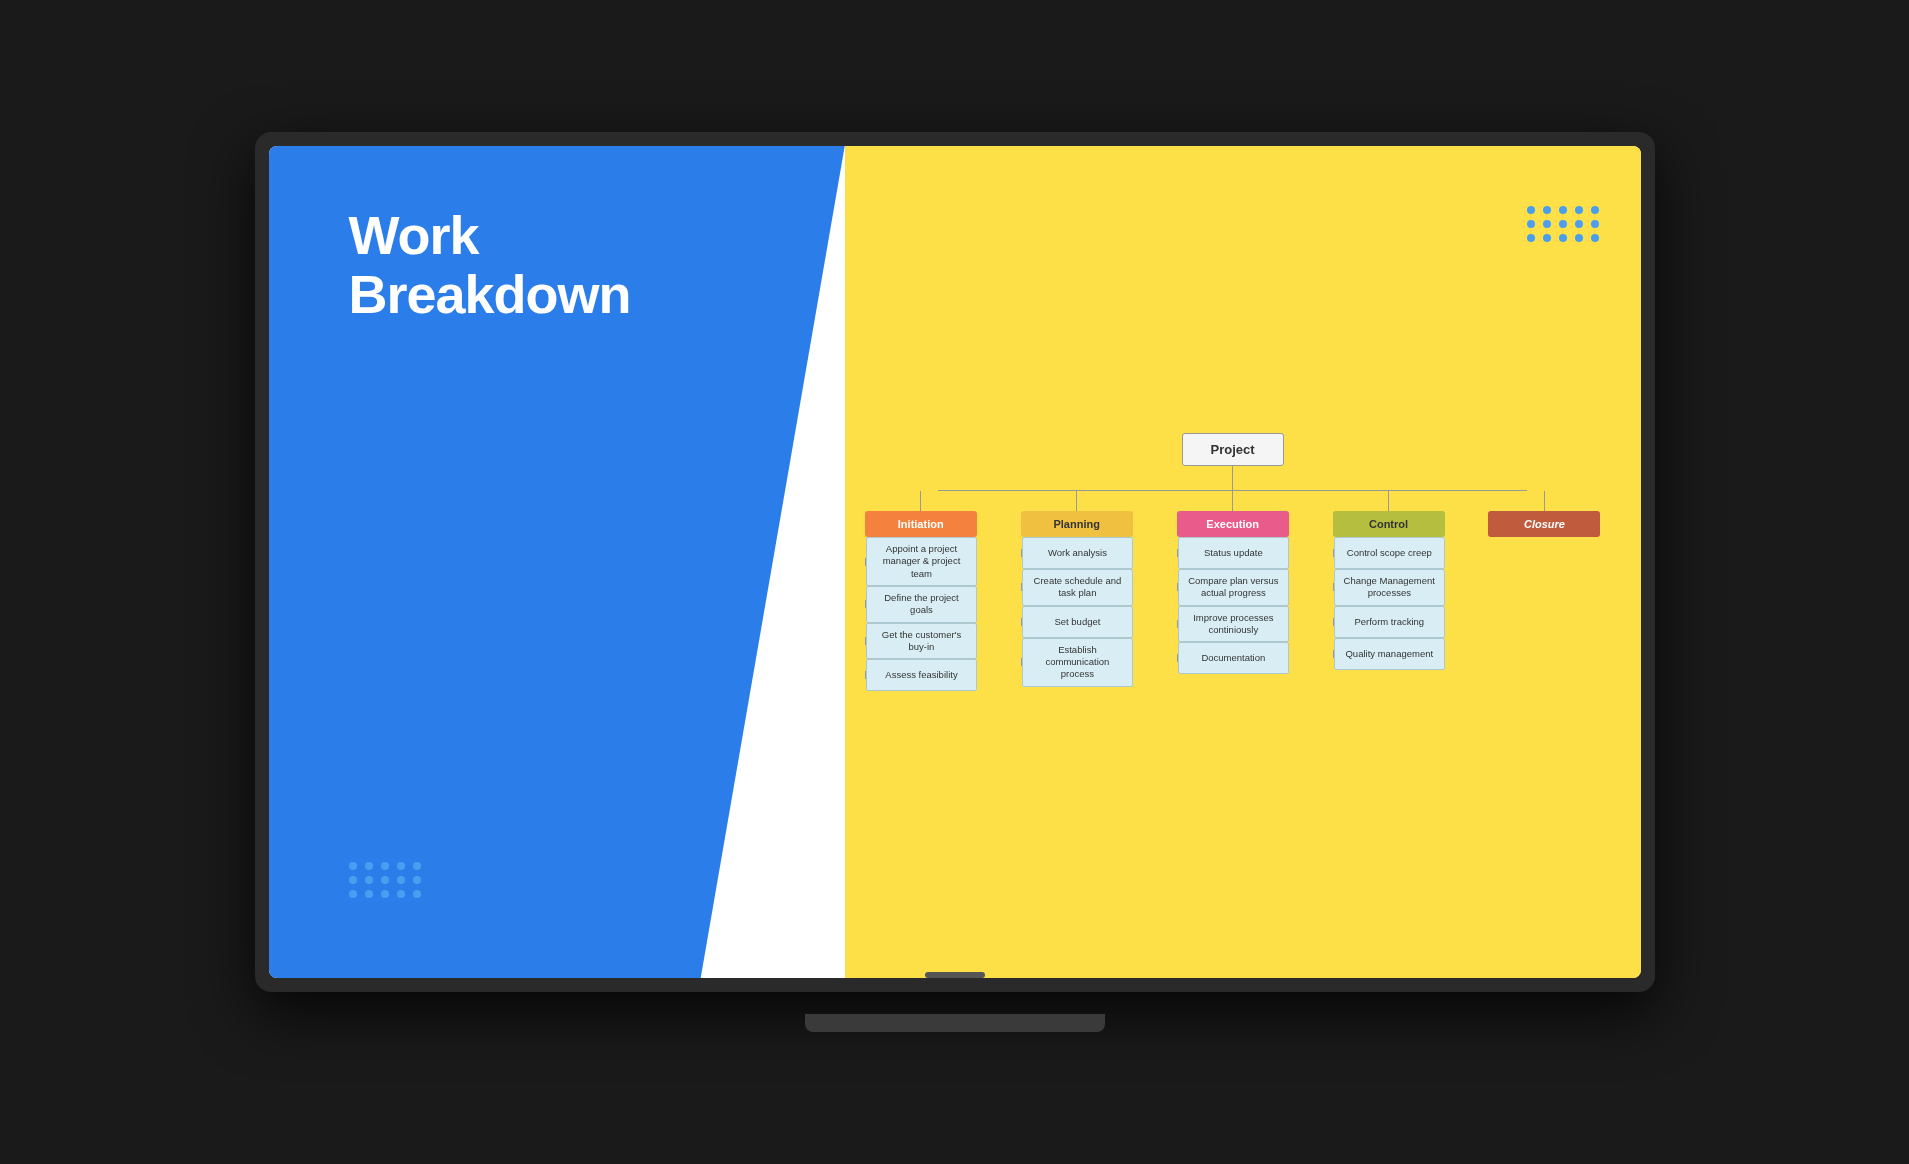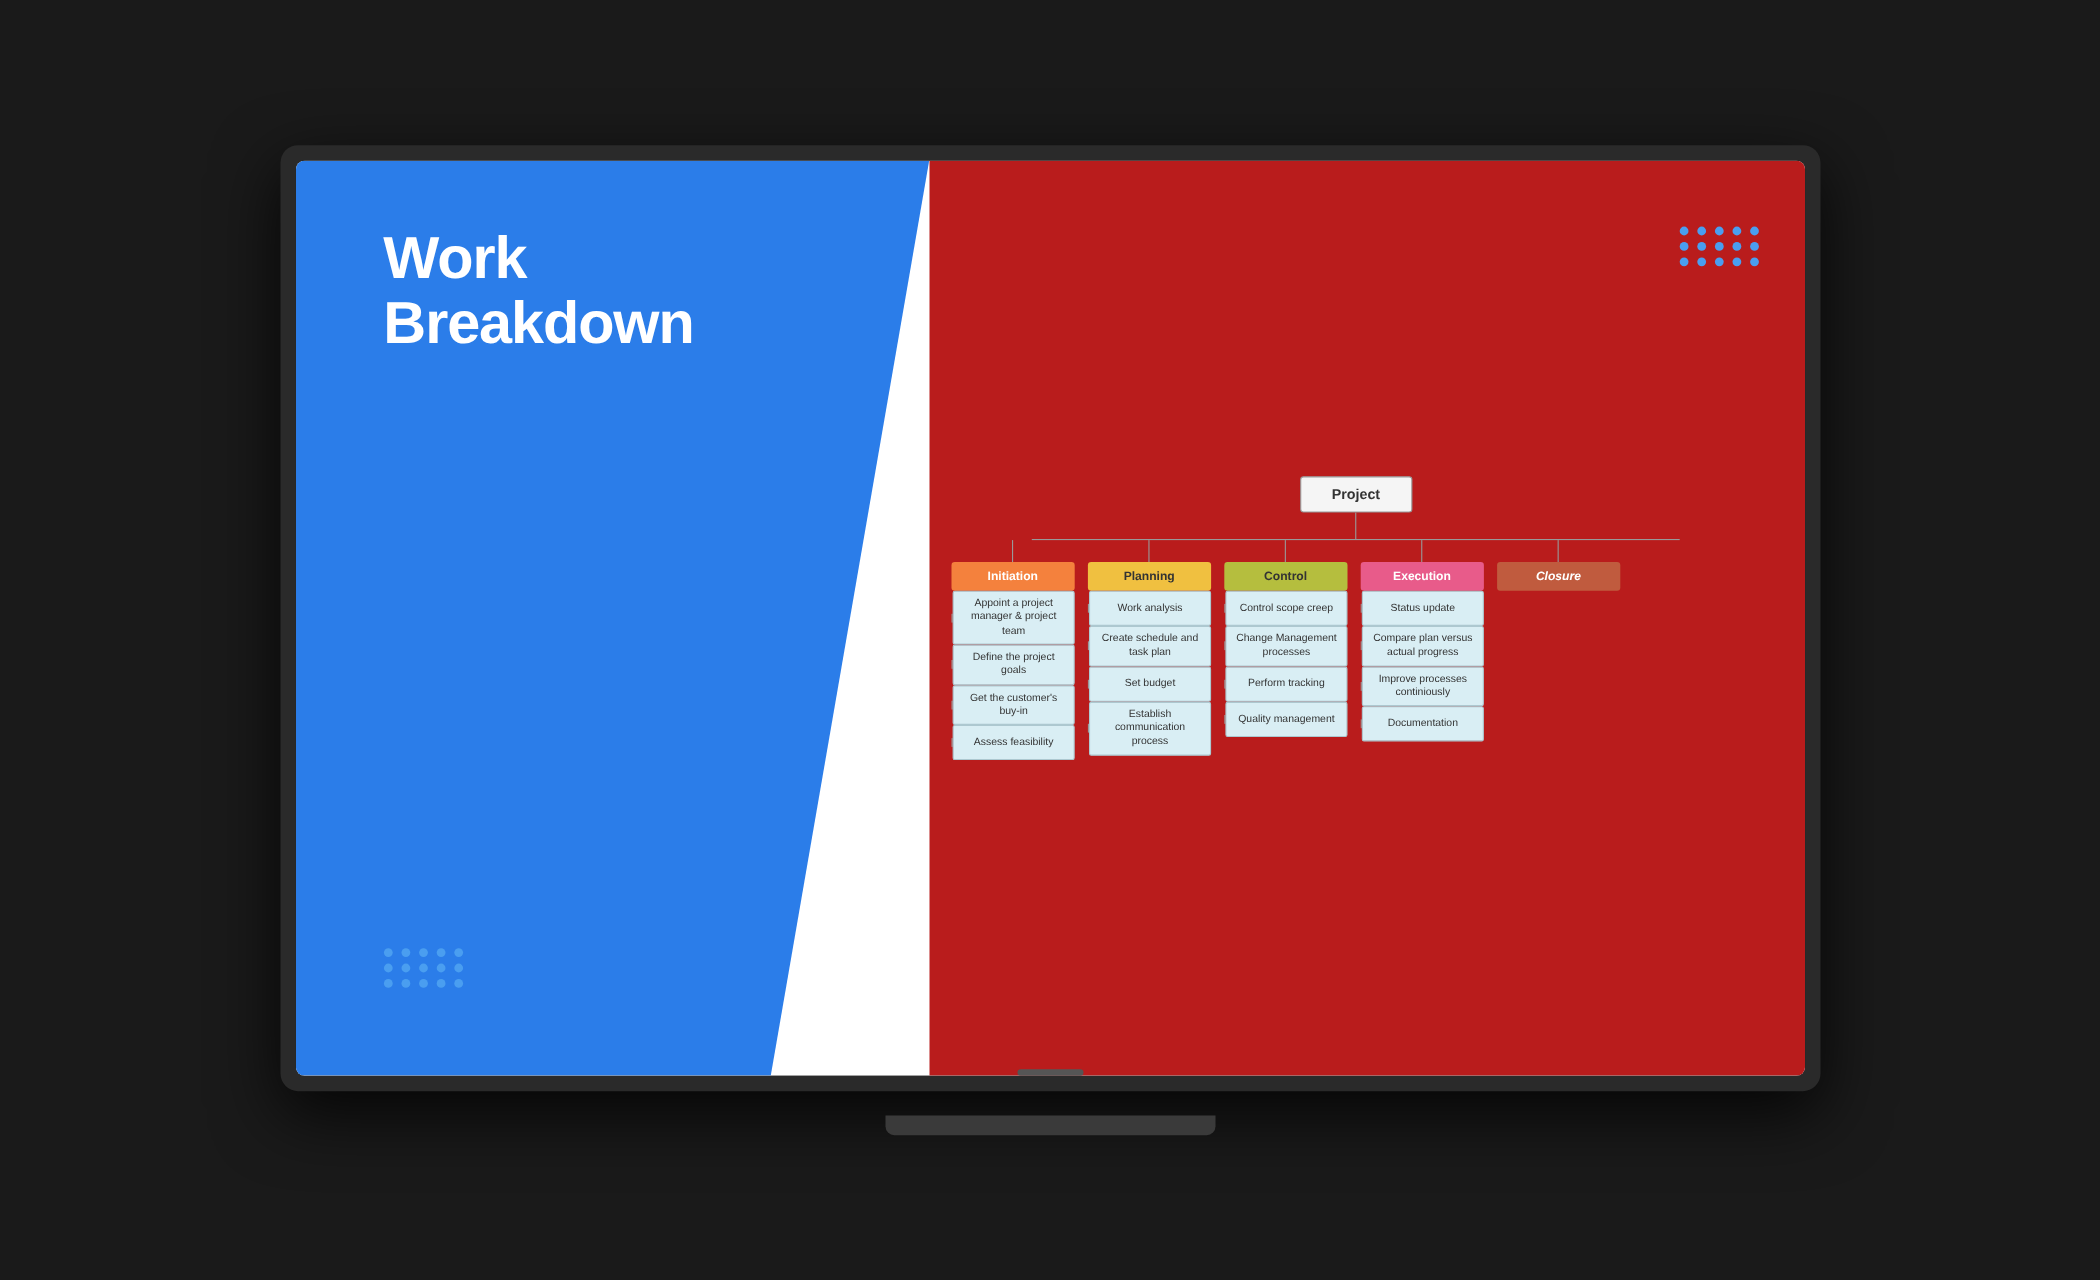--- a/index.html
+++ b/index.html
@@ -92,21 +92,21 @@
       background: #4a9ef0;
     }
 
     .dots-top-right .dot {
       background: #4a9ef0;
     }
 
     
     .slide-right {
       flex: 1;
-      background: #b91c1c;
+      background: #fde047;
       display: flex;
       flex-direction: column;
       align-items: center;
       justify-content: center;
       padding: 20px 40px 20px 20px;
       position: relative;
     }
 
     
     .wbs-diagram {
@@ -139,21 +139,21 @@
       height: 1.5px;
       background: #999;
       margin: 0 auto;
     }
 
     .categories-row {
       display: flex;
       gap: 12px;
       align-items: flex-start;
       width: 100%;
-      justify-content: flex-start;
+      justify-content: space-between;
     }
 
     .category-col {
       display: flex;
       flex-direction: column;
       align-items: center;
       width: 112px;
     }
 
     .connector-down {
@@ -335,59 +335,59 @@
                       <div class="task-node">Set budget</div>
                     </div>
                     <div class="task-node-wrapper">
                       <div class="task-connector"></div>
                       <div class="task-node">Establish communication process</div>
                     </div>
                   </div>
                 </div>
                 <div class="category-col">
                   <div class="connector-down"></div>
-                  <div class="category-header cat-control">Control</div>
+                  <div class="category-header cat-execution">Execution</div>
                   <div class="task-nodes">
                     <div class="task-node-wrapper">
                       <div class="task-connector"></div>
-                      <div class="task-node">Control scope creep</div>
-                    </div>
-                    <div class="task-node-wrapper">
-                      <div class="task-connector"></div>
-                      <div class="task-node">Change Management processes</div>
-                    </div>
-                    <div class="task-node-wrapper">
-                      <div class="task-connector"></div>
-                      <div class="task-node">Perform tracking</div>
-                    </div>
-                    <div class="task-node-wrapper">
-                      <div class="task-connector"></div>
-                      <div class="task-node">Quality management</div>
+                      <div class="task-node">Status update</div>
+                    </div>
+                    <div class="task-node-wrapper">
+                      <div class="task-connector"></div>
+                      <div class="task-node">Compare plan versus actual progress</div>
+                    </div>
+                    <div class="task-node-wrapper">
+                      <div class="task-connector"></div>
+                      <div class="task-node">Improve processes continiously</div>
+                    </div>
+                    <div class="task-node-wrapper">
+                      <div class="task-connector"></div>
+                      <div class="task-node">Documentation</div>
                     </div>
                   </div>
                 </div>
                 <div class="category-col">
                   <div class="connector-down"></div>
-                  <div class="category-header cat-execution">Execution</div>
+                  <div class="category-header cat-control">Control</div>
                   <div class="task-nodes">
                     <div class="task-node-wrapper">
                       <div class="task-connector"></div>
-                      <div class="task-node">Status update</div>
-                    </div>
-                    <div class="task-node-wrapper">
-                      <div class="task-connector"></div>
-                      <div class="task-node">Compare plan versus actual progress</div>
-                    </div>
-                    <div class="task-node-wrapper">
-                      <div class="task-connector"></div>
-                      <div class="task-node">Improve processes continiously</div>
-                    </div>
-                    <div class="task-node-wrapper">
-                      <div class="task-connector"></div>
-                      <div class="task-node">Documentation</div>
+                      <div class="task-node">Control scope creep</div>
+                    </div>
+                    <div class="task-node-wrapper">
+                      <div class="task-connector"></div>
+                      <div class="task-node">Change Management processes</div>
+                    </div>
+                    <div class="task-node-wrapper">
+                      <div class="task-connector"></div>
+                      <div class="task-node">Perform tracking</div>
+                    </div>
+                    <div class="task-node-wrapper">
+                      <div class="task-connector"></div>
+                      <div class="task-node">Quality management</div>
                     </div>
                   </div>
                 </div>
                 <div class="category-col">
                   <div class="connector-down"></div>
                   <div class="category-header cat-closure">Closure</div>
                 </div>
               </div>
           </div>
         </div>

